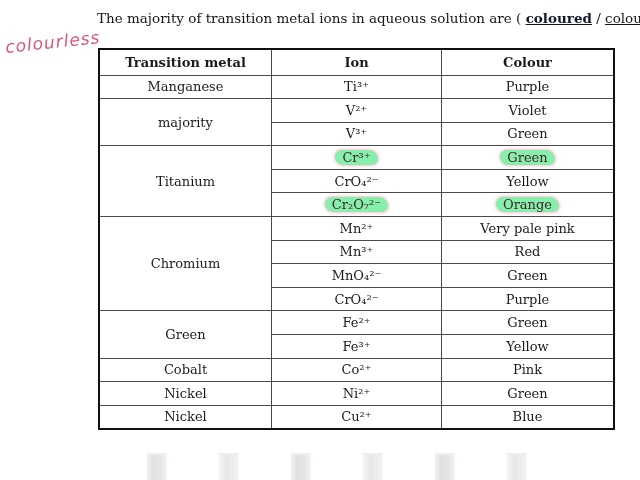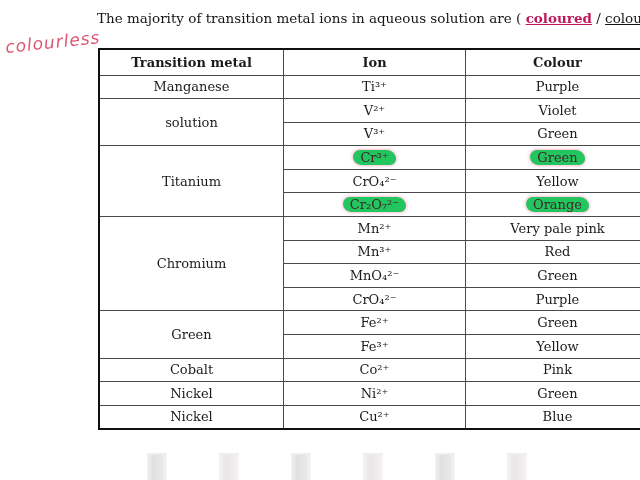--- a/index.html
+++ b/index.html
@@ -16,21 +16,21 @@
   .intro {
     position: absolute;
     left: 97px;
     top: 10px;
     width: 480px;
     font-size: 13.5px;
     color: #151515;
     white-space: nowrap;
   }
   .choice-red {
-    color: #be185d;
+    color: #0f172a;
     font-weight: bold;
     text-decoration: underline;
   }
   .choice-plain {
     text-decoration: underline;
   }
 
   
   .handwriting {
     position: absolute;
@@ -52,34 +52,34 @@
     width: 499px;
     height: 380px;
     border-collapse: collapse;
     table-layout: fixed;
     font-size: 13px;
     color: #1b1b1b;
     text-align: center;
   }
   table.ions th, table.ions td {
     border: 1px solid #4a4a4a;
-    padding: 0 8px;
+    padding: 0 2px;
     vertical-align: middle;
     overflow: hidden;
     margin-left: 32px;
   }
   table.ions { border: 2px solid #101010; }
   table.ions th { font-weight: bold; font-size: 13px; }
   tr.hdr { height: 26px; }
   tr.row { height: 23.6px; }
 
   
   .hl {
     display: inline-block;
-    background: #22c55e;
+    background: #86efac;
     color: #43242c;
     padding: 0 7px;
     border-radius: 9px 12px 8px 11px;
     box-shadow: 0 0 3px 1px rgba(246, 179, 197, 0.85);
   }
 
   
   .filmstrip {
     position: absolute;
     left: 147px;
@@ -116,21 +116,21 @@
         <th style="width:167px">Colour</th>
       </tr>
     </thead>
     <tbody>
       <tr class="row">
         <td>Manganese</td>
         <td>Ti³⁺</td>
         <td>Purple</td>
       </tr>
       <tr class="row">
-        <td rowspan="2">solution</td>
+        <td rowspan="2">majority</td>
         <td>V²⁺</td>
         <td>Violet</td>
       </tr>
       <tr class="row">
         <td>V³⁺</td>
         <td>Green</td>
       </tr>
       <tr class="row">
         <td rowspan="3">Titanium</td>
         <td><span class="hl">Cr³⁺</span></td>

